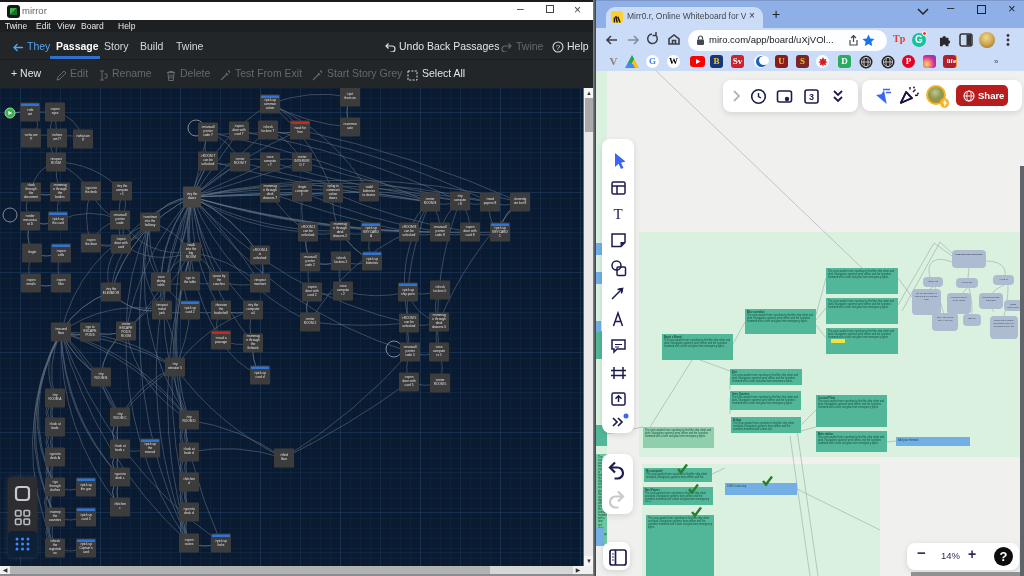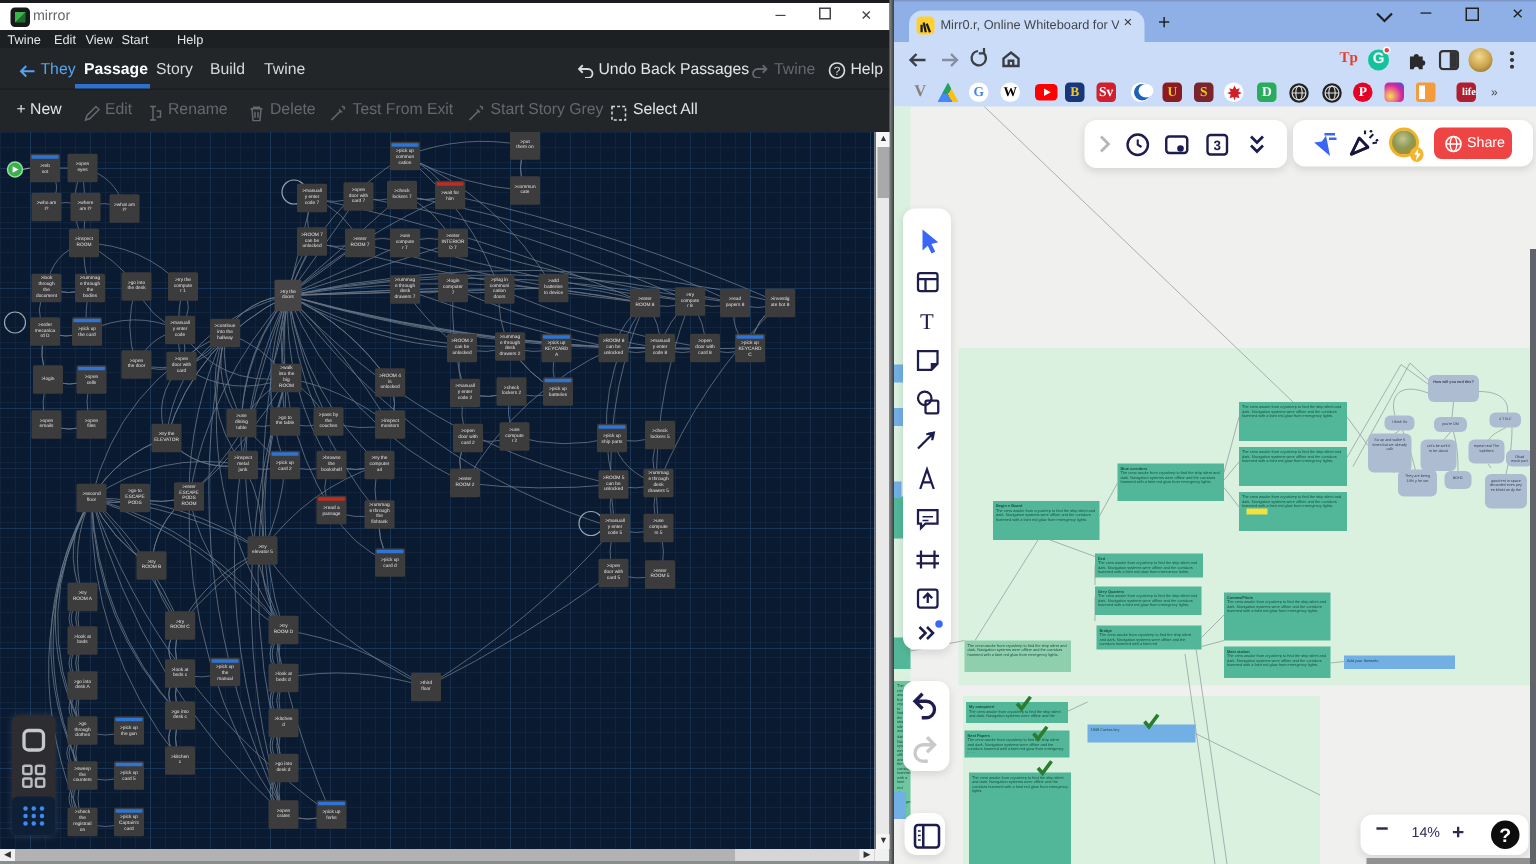--- a/index.html
+++ b/index.html
@@ -14,21 +14,21 @@
     </div>
     <span style="position:absolute;left:22px;top:2.5px;font-size:9.5px;color:#666">mirror</span>
     <span style="position:absolute;left:517px;top:0px;font-size:12px;color:#444">–</span>
     <span style="position:absolute;left:546px;top:3px;width:8px;height:8px;border:1px solid #444"></span>
     <span style="position:absolute;left:574px;top:1px;font-size:12px;color:#444">×</span>
   </div>
   <div style="position:absolute;left:0;top:20px;width:593px;height:12px;background:#1d2023;color:#e6e6e6;font-size:8.5px">
     <span style="position:absolute;left:5px;top:1px">Twine</span>
     <span style="position:absolute;left:36px;top:1px">Edit</span>
     <span style="position:absolute;left:57px;top:1px">View</span>
-    <span style="position:absolute;left:81px;top:1px">Start</span>
+    <span style="position:absolute;left:81px;top:1px">Board</span>
     <span style="position:absolute;left:118px;top:1px">Help</span>
   </div>
   <div style="position:absolute;left:0;top:32px;width:593px;height:28px;background:#232629;border-bottom:1px solid #1b1d20;font-size:10.5px;color:#d6d9dc">
     <svg style="position:absolute;left:12px;top:11px" width="12" height="9" xmlns="http://www.w3.org/2000/svg">
           <path d="M11 4.5 H2 M5.5 1 L2 4.5 L5.5 8" fill="none" stroke="#55a4f1" stroke-width="1.3"></path>
         </svg>
         <span style="position:absolute;left:27px;top:8px;color:#55a4f1">They</span>
     <span style="position:absolute;left:56px;top:8px;color:#fff;font-weight:bold">Passage</span>
     <div style="position:absolute;left:50px;top:24px;width:50px;height:2.5px;background:#2f6fd0"></div>
     <span style="position:absolute;left:104px;top:8px">Story</span>
@@ -684,20 +684,33 @@
   <span style="position:absolute;left:412px;top:1px;font-size:13px;color:#222">×</span>
 
   <svg style="position:absolute;left:8px;top:31px" width="80" height="18" xmlns="http://www.w3.org/2000/svg">
     <g fill="none" stroke="#3b3f45" stroke-width="1.6">
       <path d="M13 9 H3 M7 5 L3 9 L7 13"></path>
       <path d="M24 9 H34 M30 5 L34 9 L30 13" opacity="0.5"></path>
       <path d="M52 4.5 a4.8 4.8 0 1 1 -4 -1.5 M52 1 v3.5 h-3.5" stroke-width="1.5"></path>
       <path d="M65 13 V8 L70 4 L75 8 V13 Z M68.5 13 v-3.5 h3 V13"></path>
     </g>
   </svg>
+  <div style="position:absolute;left:92px;top:30px;width:199px;height:21px;background:#fdfeff;border-radius:10.5px">
+    <svg style="position:absolute;left:7px;top:5px" width="10" height="11" xmlns="http://www.w3.org/2000/svg">
+          <rect x="2" y="4.5" width="7" height="5.5" rx="1" fill="#44474d"></rect>
+          <path d="M3.5 4.5 V3 a2 2 0 0 1 4 0 V4.5" fill="none" stroke="#44474d" stroke-width="1.2"></path>
+        </svg>
+    <span style="position:absolute;left:21px;top:4px;font-size:9.5px;color:#202124">miro.com/app/board/uXjVOl...</span>
+    <svg style="position:absolute;left:158px;top:4px" width="13" height="13" xmlns="http://www.w3.org/2000/svg">
+          <path d="M4 6 v5 h7 v-5 M7.5 8 V2 M5 4 l2.5 -2.5 L10 4" fill="none" stroke="#44474d" stroke-width="1.2"></path>
+        </svg>
+    <svg style="position:absolute;left:174px;top:4px" width="13" height="13" xmlns="http://www.w3.org/2000/svg">
+          <path d="M6.5 0.5 L8.3 4.4 L12.5 4.9 L9.4 7.8 L10.2 12 L6.5 9.9 L2.8 12 L3.6 7.8 L0.5 4.9 L4.7 4.4 Z" fill="#1a73e8"></path>
+        </svg>
+  </div>
   <span style="position:absolute;left:297px;top:33px;font-size:10px;font-weight:bold;color:#e33e30;font-family:Liberation Serif">Tp</span>
   <div style="position:absolute;left:316px;top:33px;width:14px;height:14px;border-radius:50%;background:#15c39a;color:#fff;font-size:10px;font-weight:bold;text-align:center;line-height:14px">G</div>
       <div style="position:absolute;left:326px;top:31px;width:5px;height:5px;border-radius:50%;background:#e94235;border:1px solid #fff"></div>
   <svg style="position:absolute;left:341px;top:33px" width="14" height="14" xmlns="http://www.w3.org/2000/svg">
         <path d="M2 5 h3 a2 2 0 1 1 4 0 h3 v3 a2 2 0 1 1 0 4 v3 h-3 a2 2 0 1 0 -4 0 H2 z" fill="#2a2a2a" transform="scale(0.85) translate(1.5,0.5)"></path>
       </svg>
   <svg style="position:absolute;left:363px;top:33px" width="14" height="14" xmlns="http://www.w3.org/2000/svg">
         <rect x="1" y="1" width="12" height="12" rx="2" fill="none" stroke="#333" stroke-width="1.5"></rect>
         <rect x="7.5" y="1.7" width="4.8" height="10.6" fill="#333"></rect>
       </svg>
@@ -872,21 +885,21 @@
     <path d="M3 17 L8 6 L14 12 Z" fill="none" stroke="#16163f" stroke-width="1.7" stroke-linejoin="round" transform="rotate(3 8 12)"></path>
     <path d="M15 6 l2.5 -2.5 M17 9.5 l3 -0.5 M12 3.5 l0 -2.5" stroke="#16163f" stroke-width="1.4"></path>
     <circle cx="20" cy="7.5" r="0.9" fill="#16163f"></circle>
         <circle cx="16" cy="1.5" r="0.9" fill="#16163f"></circle>
   </svg>
   <div style="position:absolute;left:64px;top:5px;width:20px;height:20px;border-radius:50%;background:radial-gradient(circle at 45% 35%,#c8c290,#8a9a55 45%,#b08a30 80%,#e8b84b);border:2px solid #f0b428"></div>
   <div style="position:absolute;left:78px;top:18px;width:9px;height:10px;border-radius:50%;background:#f5b52d"></div>
   <svg style="position:absolute;left:80px;top:19px" width="6" height="8" xmlns="http://www.w3.org/2000/svg">
         <path d="M3.5 0 L0.8 4.2 h1.8 L2 8 L5.2 3.4 H3.3 Z" fill="#fff"></path>
       </svg>
-  <div style="position:absolute;left:94px;top:5px;width:52px;height:21px;background:#ef4444;border-radius:5px;color:#fff;font-size:9.5px;font-weight:normal;line-height:21px"><svg style="position:absolute;left:7px;top:4.5px" width="12" height="12" xmlns="http://www.w3.org/2000/svg">
+  <div style="position:absolute;left:94px;top:5px;width:52px;height:21px;background:#b91c1c;border-radius:5px;color:#fff;font-size:9.5px;font-weight:bold;line-height:21px"><svg style="position:absolute;left:7px;top:4.5px" width="12" height="12" xmlns="http://www.w3.org/2000/svg">
           <circle cx="6" cy="6" r="5" fill="none" stroke="#fff" stroke-width="1.1"></circle>
           <ellipse cx="6" cy="6" rx="2.2" ry="5" fill="none" stroke="#fff" stroke-width="0.9"></ellipse>
           <path d="M1 6 h10" stroke="#fff" stroke-width="0.9"></path>
         </svg><span style="margin-left:22px">Share</span></div>
 </div>
 <div style="position:absolute;left:602px;top:139px;width:32px;height:294px;background:#fff;border-radius:8px;box-shadow:0 2px 6px rgba(0,0,0,.12)">
   <svg width="32" height="294" xmlns="http://www.w3.org/2000/svg" font-family="Liberation Sans, sans-serif">
     <path d="M13 14 L13 28 L16.5 24.8 L19 30 L21.5 28.8 L19 23.7 L23.5 22.5 Z" fill="#3b66f5"></path>
     <g fill="none" stroke="#1c1c4e" stroke-width="1.5">
       <rect x="10" y="43" width="13" height="12" rx="1.5"></rect>
@@ -971,13 +984,13 @@
     <svg style="position:absolute;left:881px;top:55px" width="14" height="14" xmlns="http://www.w3.org/2000/svg">
       <circle cx="7" cy="7" r="6.5" fill="#222"></circle>
       <circle cx="7" cy="7" r="4.6" fill="none" stroke="#ddd" stroke-width="0.8"></circle>
       <ellipse cx="7" cy="7" rx="2.1" ry="4.6" fill="none" stroke="#ddd" stroke-width="0.8"></ellipse>
       <path d="M2.4 7 h9.2" stroke="#ddd" stroke-width="0.8"></path>
     </svg>
     <div style="position:absolute;left:902px;top:55px;width:13px;height:13px;border-radius:50%;background:#e60023;color:#fff;font-size:9px;font-weight:bold;text-align:center;line-height:13px;font-family:Liberation Serif">P</div>
     <div style="position:absolute;left:923px;top:55px;width:13px;height:13px;border-radius:3px;background:radial-gradient(circle at 30% 70%,#fd5,#d6249f 60%,#285AEB);color:#fff;font-size:9px;font-weight:bold;text-align:center;line-height:13px;font-family:Liberation Serif"></div>
     <div style="position:absolute;left:944px;top:55px;width:13px;height:13px;border-radius:2px;background:#f49c3c"></div>
     <div style="position:absolute;left:946px;top:57px;width:4px;height:9px;background:#fff"></div>
-    <div style="position:absolute;left:971px;top:55px;width:13px;height:13px;border-radius:3px;background:#b01f2e;color:#fff;font-size:7px;font-weight:bold;text-align:right;line-height:13px;font-family:Liberation Serif">life</div>
+    <div style="position:absolute;left:943px;top:55px;width:13px;height:13px;border-radius:3px;background:#b01f2e;color:#fff;font-size:7px;font-weight:bold;text-align:right;line-height:13px;font-family:Liberation Serif">life</div>
 </div>
 </body></html>

